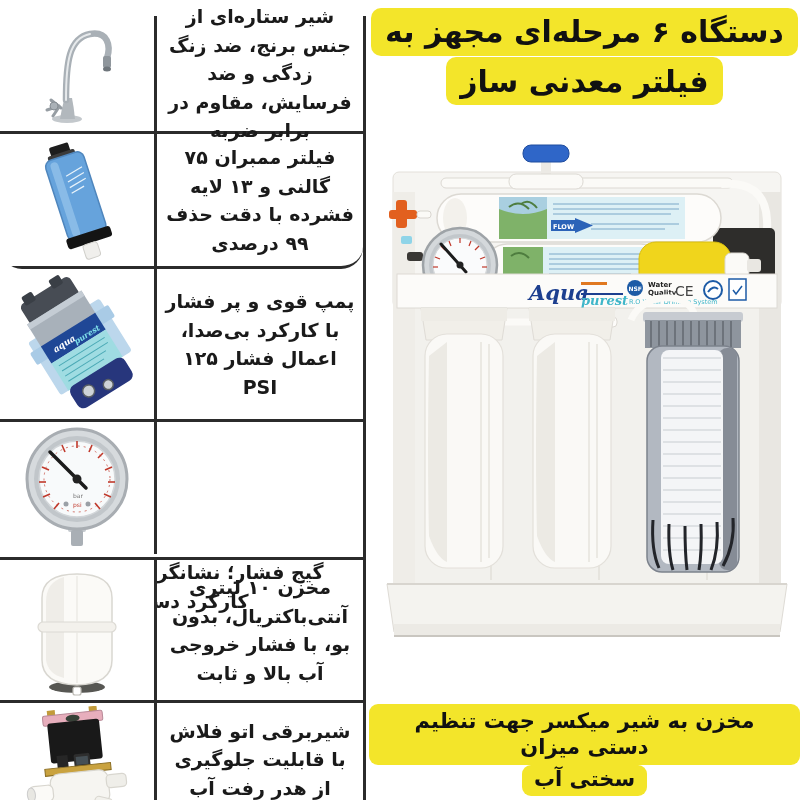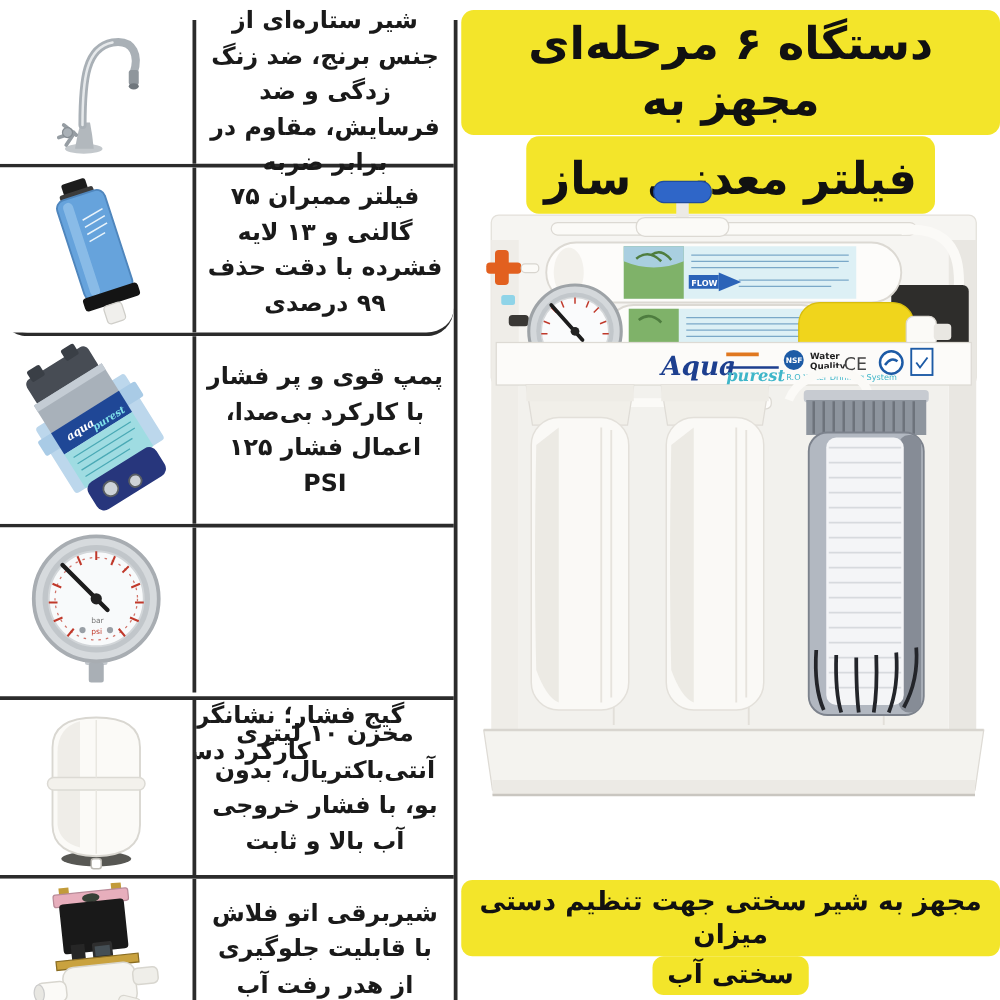--- a/index.html
+++ b/index.html
@@ -13,22 +13,22 @@
   .img-cell{width:157px;min-width:157px;border-right:3px solid #2b2b2b;box-sizing:border-box;
             display:flex;align-items:center;justify-content:center;background:#fff;}
   .text-cell{flex:1;display:flex;align-items:center;justify-content:center;
              direction:rtl;text-align:center;font-weight:bold;font-size:19px;line-height:1.5;
              padding:4px 8px;box-sizing:border-box;}
   .r1{height:118px;} .r2{height:135px;border-radius:22px;} .r3{height:153px;} .r4{height:138px;flex-direction:column;} .r5{height:143px;}
   
   .right-panel{position:absolute;left:369px;top:0;width:431px;height:800px;}
   .title-block{position:absolute;top:8px;left:0;width:100%;text-align:center;direction:rtl;}
   .hl{display:inline-block;background:#F3E52A;border-radius:10px;padding:5px 14px;
-      font-weight:bold;font-size:36px;line-height:1.25;color:#111;}
-  .title-block .hl.l2{margin-top:1px;padding-top:12px;}
+      font-weight:bold;font-size:30px;line-height:1.25;color:#111;}
+  .title-block .hl.l2{margin-top:1px;padding-top:6px;}
   .product-wrap{position:absolute;left:12px;top:132px;width:412px;height:538px;}
   .footer-note{position:absolute;top:704px;left:0;width:100%;text-align:center;direction:rtl;}
   .footer-note .hl{font-size:21px;border-radius:9px;padding:4px 12px;}
   .footer-note .hl.l2{margin-top:0px;padding-top:1px;}
   svg{display:block;}
 </style>
 </head>
 <body>
 
 <div class="page">
@@ -366,17 +366,17 @@
         </g>
 
         <path d="M6,452 L406,452 L399,500 L13,500 Z" fill="#f4f3ef" stroke="#dedbd5" stroke-width="1"></path>
         <rect x="13" y="492" width="386" height="12" fill="#eceae5"></rect>
         <line x1="6" y1="452" x2="406" y2="452" stroke="#d8d5cf" stroke-width="2"></line>
         <line x1="13" y1="504" x2="399" y2="504" stroke="#c9c6c0" stroke-width="2"></line>
       </svg>
     </div>
 
     <div class="footer-note">
-      <span class="hl">مجهز به شیر سختی جهت تنظیم دستی میزان</span><br>
+      <span class="hl">مخزن به شیر میکسر جهت تنظیم دستی میزان</span><br>
       <span class="hl l2">سختی آب</span>
     </div>
   </div>
 </div>
 
 </body></html>

